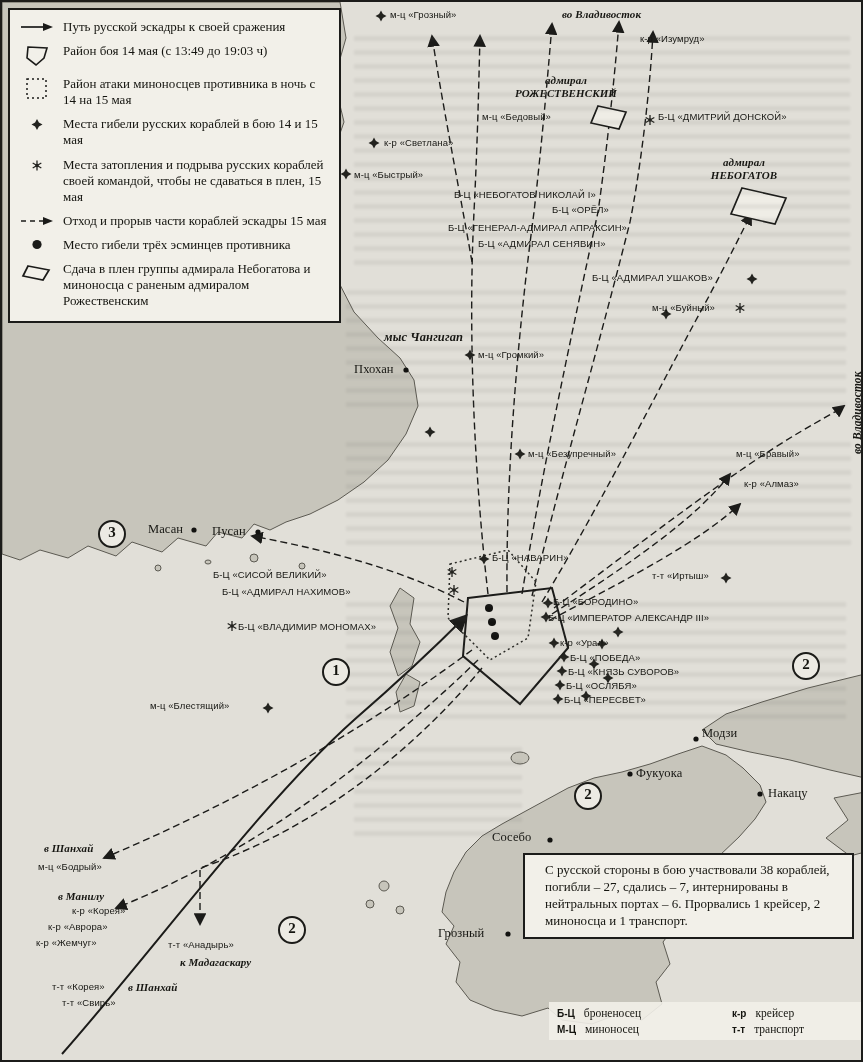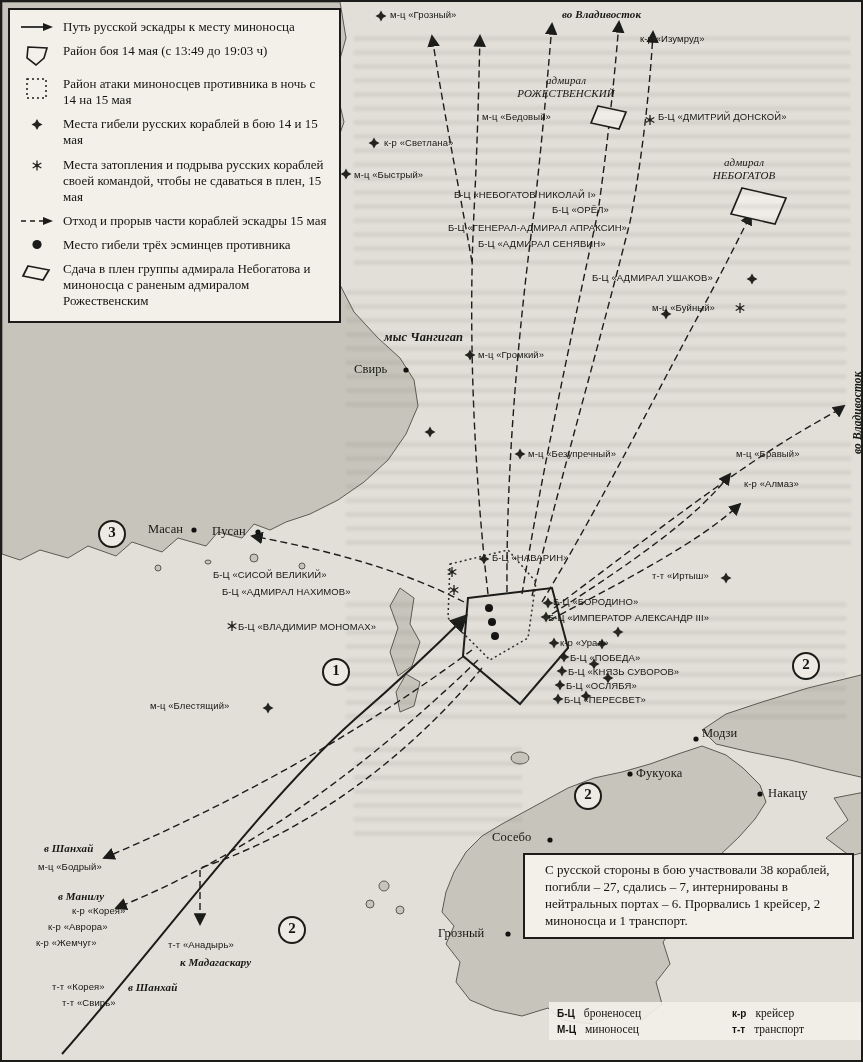--- a/index.html
+++ b/index.html
@@ -14,21 +14,21 @@
     position:absolute;z-index:2;pointer-events:none;opacity:.5;
     background:repeating-linear-gradient(180deg, rgba(96,94,88,.18) 0 5px, transparent 5px 14px);
     filter:blur(1.1px);
   }
   .lbl{
     position:absolute;z-index:4;font-family:"Liberation Sans",sans-serif;
     font-size:9.5px;line-height:1.15;white-space:pre-line;color:#161612;letter-spacing:.1px;
   }
   .lbl.t{font-family:"Liberation Serif",serif;font-size:12.5px;}
   .lbl.d{font-family:"Liberation Serif",serif;font-style:italic;font-weight:bold;font-size:11px;}
-  .lbl.a{font-family:"Liberation Serif",serif;font-style:italic;font-weight:normal;font-size:11px;width:132px;text-align:center;line-height:1.2;}
+  .lbl.a{font-family:"Liberation Serif",serif;font-style:italic;font-weight:bold;font-size:11px;width:132px;text-align:center;line-height:1.2;}
   .lbl.c{font-family:"Liberation Serif",serif;font-style:italic;font-weight:bold;font-size:12.5px;}
   .lbl.v{font-family:"Liberation Serif",serif;font-style:italic;font-weight:bold;font-size:11.5px;transform:rotate(-90deg);transform-origin:left top;white-space:nowrap;}
   .badge{
     position:absolute;z-index:4;width:24px;height:24px;border:2px solid #1b1b18;border-radius:50%;
     background:#eceae3;text-align:center;font:bold 15px/21px "Liberation Serif",serif;color:#14140f;
   }
   .legend{
     position:absolute;left:6px;top:6px;width:333px;z-index:5;box-sizing:border-box;
     background:#f2f0e9;border:2px solid #1c1c1a;padding:9px 8px 4px 8px;
   }
@@ -173,21 +173,21 @@
   <div class="bleed" style="left:352px;top:745px;width:168px;height:92px"></div>
 
   <div class="legend">
     <div class="lrow">
       <span class="licon">
         <svg width="36" height="14">
             <line x1="2" y1="7" x2="26" y2="7" stroke="#1b1b19" stroke-width="1.7"></line>
             <path d="M34,7 L24,3 L24,11 Z" fill="#1b1b19"></path>
           </svg>
       </span>
-      <span class="ltext">Путь русской эскадры к месту миноносца</span>
+      <span class="ltext">Путь русской эскадры к своей сражения</span>
     </div>
     <div class="lrow">
       <span class="licon">
         <svg width="28" height="24">
             <polygon points="5,3 24,4 21,14 13,21 4,14" fill="none" stroke="#1b1b19" stroke-width="1.6"></polygon>
           </svg>
       </span>
       <span class="ltext">Район боя 14 мая (с 13:49 до 19:03 ч)</span>
     </div>
     <div class="lrow">
@@ -257,21 +257,21 @@
   <div class="lbl a" style="left:676px;top:154px">адмирал
 НЕБОГАТОВ</div>
   <div class="lbl s" style="left:452px;top:188px">Б-Ц «НЕБОГАТОВ НИКОЛАЙ I»</div>
   <div class="lbl s" style="left:550px;top:203px">Б-Ц «ОРЁЛ»</div>
   <div class="lbl s" style="left:446px;top:221px">Б-Ц «ГЕНЕРАЛ-АДМИРАЛ АПРАКСИН»</div>
   <div class="lbl s" style="left:476px;top:237px">Б-Ц «АДМИРАЛ СЕНЯВИН»</div>
   <div class="lbl s" style="left:590px;top:271px">Б-Ц «АДМИРАЛ УШАКОВ»</div>
   <div class="lbl s" style="left:650px;top:301px">м-ц «Буйный»</div>
   <div class="lbl c" style="left:382px;top:328px">мыс Чангигап</div>
   <div class="lbl s" style="left:476px;top:348px">м-ц «Громкий»</div>
-  <div class="lbl t" style="left:352px;top:360px">Свирь</div>
+  <div class="lbl t" style="left:352px;top:360px">Пхохан</div>
   <div class="lbl v" style="left:849px;top:452px">во Владивосток</div>
   <div class="lbl s" style="left:526px;top:447px">м-ц «Безупречный»</div>
   <div class="lbl s" style="left:734px;top:447px">м-ц «Бравый»</div>
   <div class="lbl s" style="left:742px;top:477px">к-р «Алмаз»</div>
   <div class="lbl t" style="left:146px;top:520px">Масан</div>
   <div class="lbl t" style="left:210px;top:522px">Пусан</div>
   <div class="lbl s" style="left:490px;top:551px">Б-Ц «НАВАРИН»</div>
   <div class="lbl s" style="left:211px;top:568px">Б-Ц «СИСОЙ ВЕЛИКИЙ»</div>
   <div class="lbl s" style="left:220px;top:585px">Б-Ц «АДМИРАЛ НАХИМОВ»</div>
   <div class="lbl s" style="left:650px;top:569px">т-т «Иртыш»</div>

